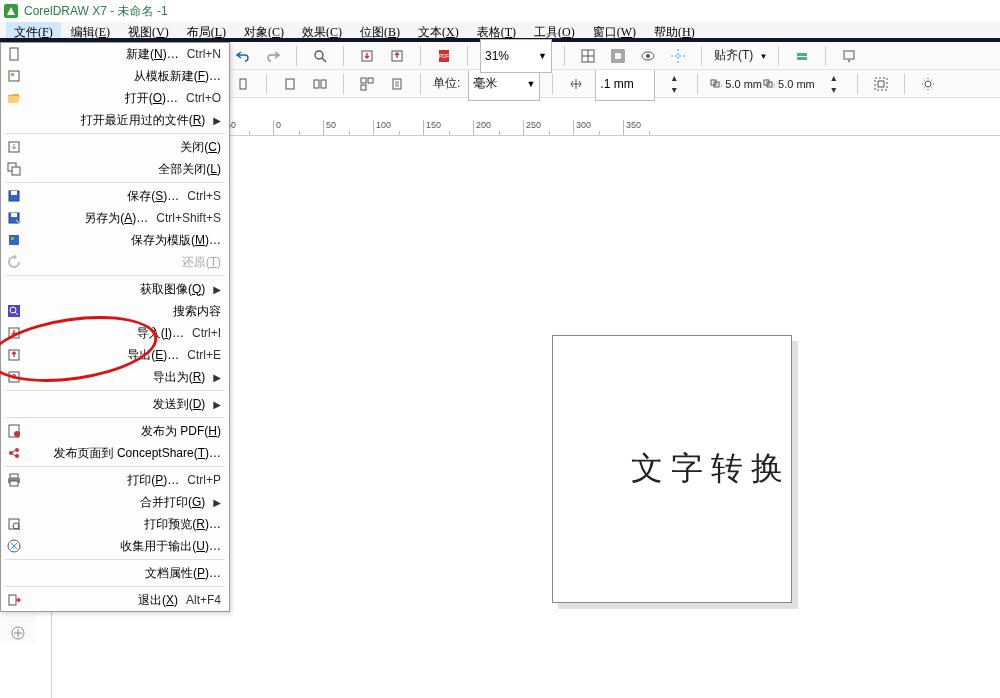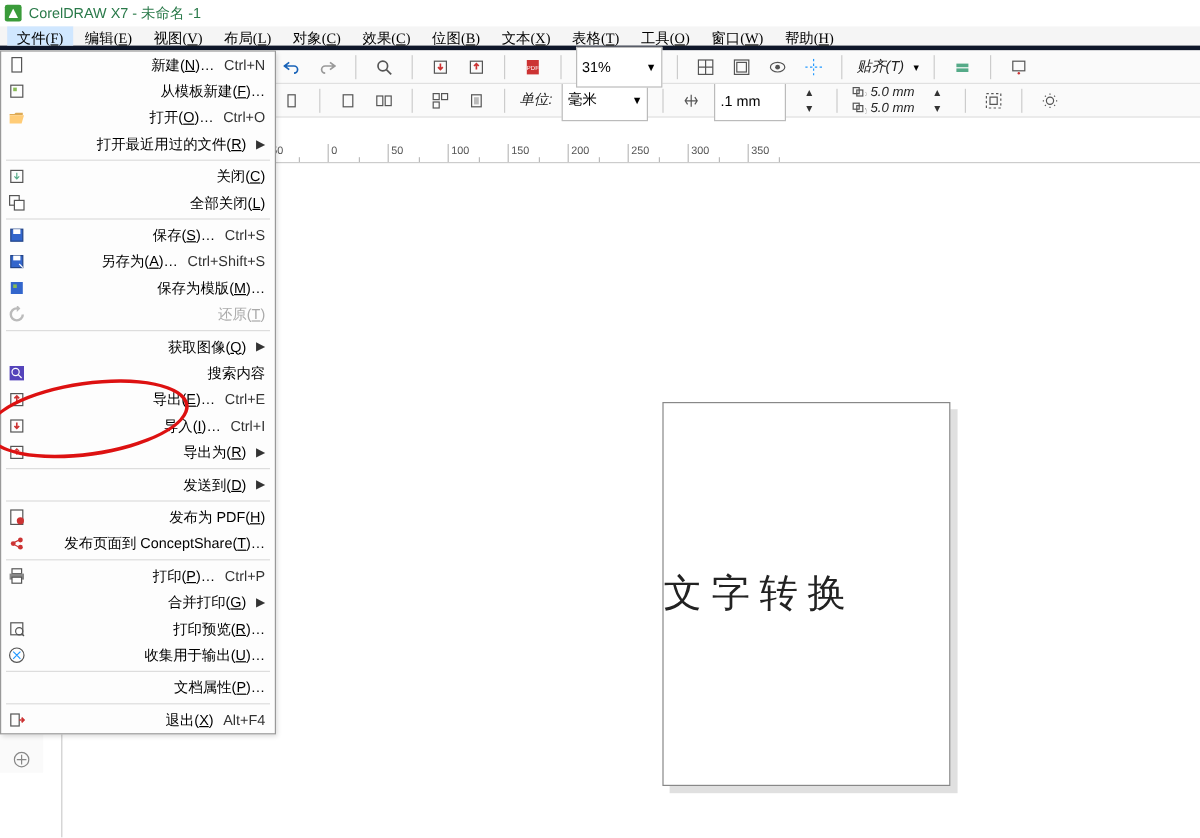--- a/index.html
+++ b/index.html
@@ -12,36 +12,36 @@
   .menubar .menu { padding: 2px 8px; cursor: default; }
   .menubar .menu u { text-decoration: underline; }
   .menubar .menu.active { background: #d0e7ff; }
   .toolbar1 { height: 28px; background: #fafafa; border-bottom: 1px solid #e0e0e0; display: flex; align-items: center; padding-left: 232px; gap: 8px; position: relative; }
   .toolbar2 { height: 28px; background: #fafafa; border-bottom: 1px solid #e0e0e0; display: flex; align-items: center; padding-left: 232px; gap: 8px; }
   .tbtn { width: 22px; height: 22px; display: flex; align-items: center; justify-content: center; color: #555; }
   .tfield { height: 34px; border: 1px solid #bbb; background: #fff; padding: 0 4px; display: flex; align-items: center; gap: 4px; }
   .tfield.small { width: 60px; }
   .tfield.mid { width: 72px; }
   .sep { width: 1px; height: 20px; background: #ccc; margin: 0 4px; }
-  .lbl { color: #222; font-style: italic; }
+  .lbl { color: #222; }
   .dropdown { position: absolute; left: 0; top: 42px; width: 230px; background: #fdfdfd; border: 1px solid #999; box-shadow: 2px 2px 4px rgba(0,0,0,.15); z-index: 50; }
   .dd-item { display: flex; align-items: center; height: 22px; padding: 0 8px 0 4px; gap: 8px; cursor: default; }
   .dd-item .icon { width: 18px; height: 18px; display: flex; align-items: center; justify-content: center; color: #555; font-size: 12px; }
   .dd-item .txt { flex: 1; white-space: nowrap; text-align: right; }
   .dd-item .txt.disabled { color: #aaa; }
   .dd-item .shortcut { color: #333; font-size: 12px; }
   .dd-item .arrow { color: #333; font-size: 10px; }
   .dd-sep { height: 1px; background: #ddd; margin: 2px 4px; }
   .ruler-h { position: absolute; left: 23px; top: 120px; right: 0; height: 16px; background: #fff; border-bottom: 1px solid #ccc; display: flex; font-size: 9px; color: #555; overflow: hidden; }
   .ruler-h .tick { flex: 0 0 50px; border-left: 1px solid #bbb; text-align: left; padding-left: 2px; position: relative; }
   .ruler-h .tick::after { content: ""; position: absolute; left: 25px; bottom: 0; width: 1px; height: 4px; background: #bbb; }
   .ruler-v { position: absolute; left: 36px; top: 136px; width: 16px; bottom: 0; background: #fff; border-right: 1px solid #ccc; }
   .left-toolbox { position: absolute; left: 0; top: 590px; width: 36px; background: #fafafa; padding-top: 4px; display: flex; flex-direction: column; align-items: center; gap: 6px; }
   .left-toolbox .tool { width: 22px; height: 22px; display: flex; align-items: center; justify-content: center; color: #666; }
-  .page { position: absolute; left: 552px; top: 335px; width: 240px; height: 320px; background: #fff; border: 1px solid #888; box-shadow: 6px 6px 0 rgba(0,0,0,.12); display: flex; align-items: center; justify-content: flex-start; }
+  .page { position: absolute; left: 552px; top: 335px; width: 240px; height: 268px; background: #fff; border: 1px solid #888; box-shadow: 6px 6px 0 rgba(0,0,0,.12); display: flex; align-items: center; justify-content: flex-end; }
   .page .pagetext { font-family: "SimSun", serif; font-size: 32px; letter-spacing: 8px; color: #222; }
   .red-circle { position: absolute; left: -12px; top: 318px; width: 170px; height: 62px; border: 3px solid #d11; border-radius: 50%; transform: rotate(-8deg); z-index: 60; pointer-events: none; }
   .spin-col { display: flex; flex-direction: column; gap: 1px; }
   .spin { font-size: 10px; color: #333; }
   svg { display: block; }
 </style>
 </head>
 <body>
 
 <div class="titlebar">
@@ -197,21 +197,21 @@
       </svg>
     </div>
   <div class="tfield small">
     <span>.1 mm</span>
   </div>
   <div class="tbtn spin-col">
       <span class="spin">▴</span>
       <span class="spin">▾</span>
     </div>
   <div class="sep"></div>
-  <div style="display:flex;flex-direction:column;gap:1px;justify-content:space-between;">
+  <div style="display:flex;flex-direction:row;gap:1px;justify-content:space-between;">
     <div style="display:flex;align-items:center;gap:3px;">
       <span>
           <svg width="12" height="10" viewBox="0 0 12 10">
             <rect x="1" y="1" width="5" height="5" fill="none" stroke="#555"></rect>
             <rect x="4" y="3" width="5" height="5" fill="none" stroke="#555"></rect>
             <text x="11" y="8" font-size="6" fill="#555">x</text>
           </svg>
         </span>
       <span class="lbl" style="font-size:11px;">5.0 mm</span>
     </div>
@@ -351,35 +351,35 @@
           <circle cx="6" cy="6" r="3" fill="none" stroke="#fff"></circle>
           <line x1="8" y1="8" x2="11" y2="11" stroke="#fff"></line>
         </svg>
       </span>
       <span class="txt">搜索内容</span>
     </div>
     <div class="dd-item">
       <span class="icon">
         <svg width="14" height="14" viewBox="0 0 14 14">
           <rect x="2" y="2" width="10" height="10" fill="none" stroke="#555"></rect>
+          <path d="M7 4v5m-2-2l2 2 2-2" fill="none" stroke="#c33" stroke-width="1.4"></path>
+        </svg>
+      </span>
+      <span class="txt">导入(<u>I</u>)…</span>
+      <span class="shortcut">Ctrl+I</span>
+    </div>
+    <div class="dd-item">
+      <span class="icon">
+        <svg width="14" height="14" viewBox="0 0 14 14">
+          <rect x="2" y="2" width="10" height="10" fill="none" stroke="#555"></rect>
           <path d="M7 9V4m-2 2l2-2 2 2" fill="none" stroke="#c33" stroke-width="1.4"></path>
         </svg>
       </span>
       <span class="txt">导出(<u>E</u>)…</span>
       <span class="shortcut">Ctrl+E</span>
-    </div>
-    <div class="dd-item">
-      <span class="icon">
-        <svg width="14" height="14" viewBox="0 0 14 14">
-          <rect x="2" y="2" width="10" height="10" fill="none" stroke="#555"></rect>
-          <path d="M7 4v5m-2-2l2 2 2-2" fill="none" stroke="#c33" stroke-width="1.4"></path>
-        </svg>
-      </span>
-      <span class="txt">导入(<u>I</u>)…</span>
-      <span class="shortcut">Ctrl+I</span>
     </div>
     <div class="dd-item">
       <span class="icon">
         <svg width="14" height="14" viewBox="0 0 14 14">
           <rect x="2" y="2" width="10" height="10" fill="none" stroke="#555"></rect>
           <path d="M7 9V4m-2 2l2-2 2 2" fill="none" stroke="#c33"></path>
         </svg>
       </span>
       <span class="txt">导出为(<u>R</u>)</span>
       <span class="arrow">▶</span>

